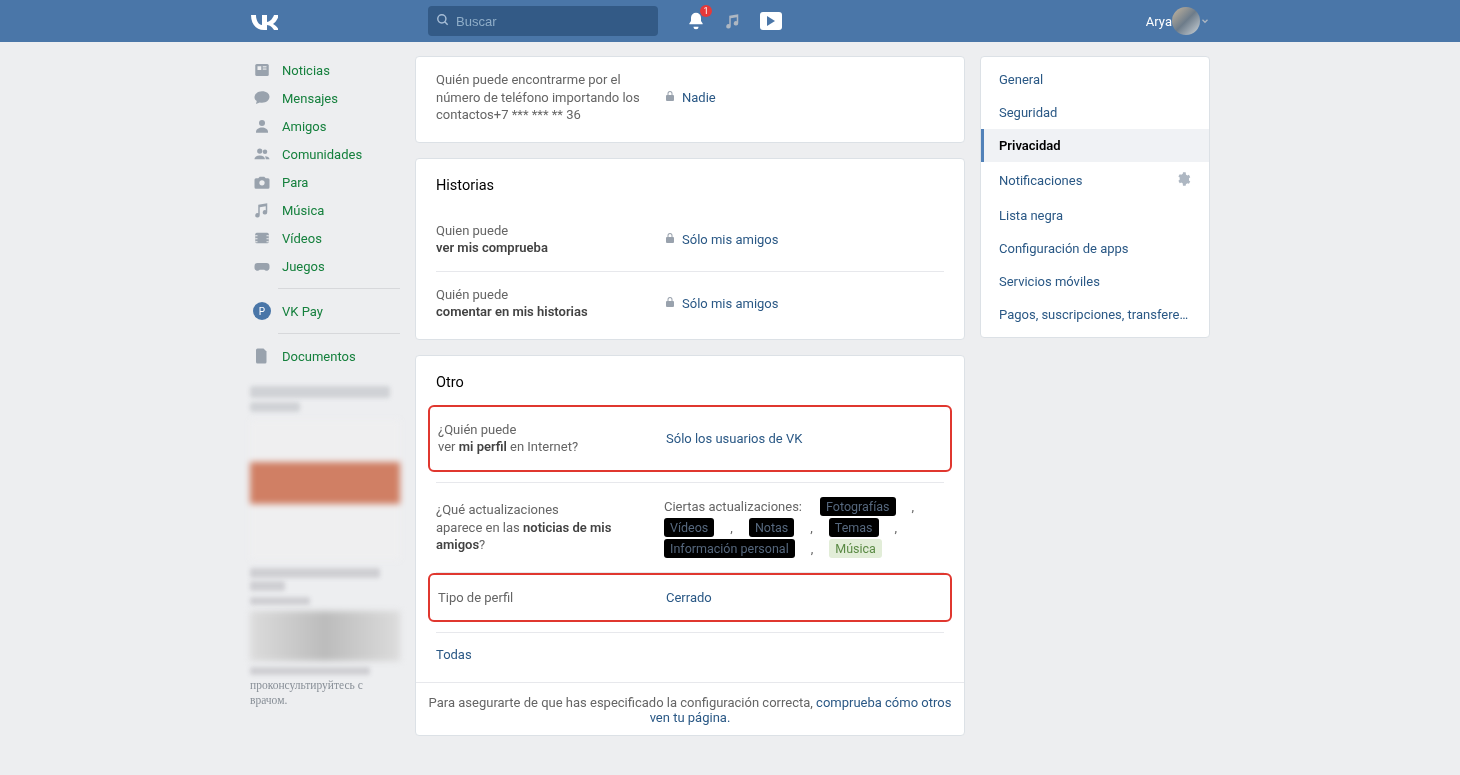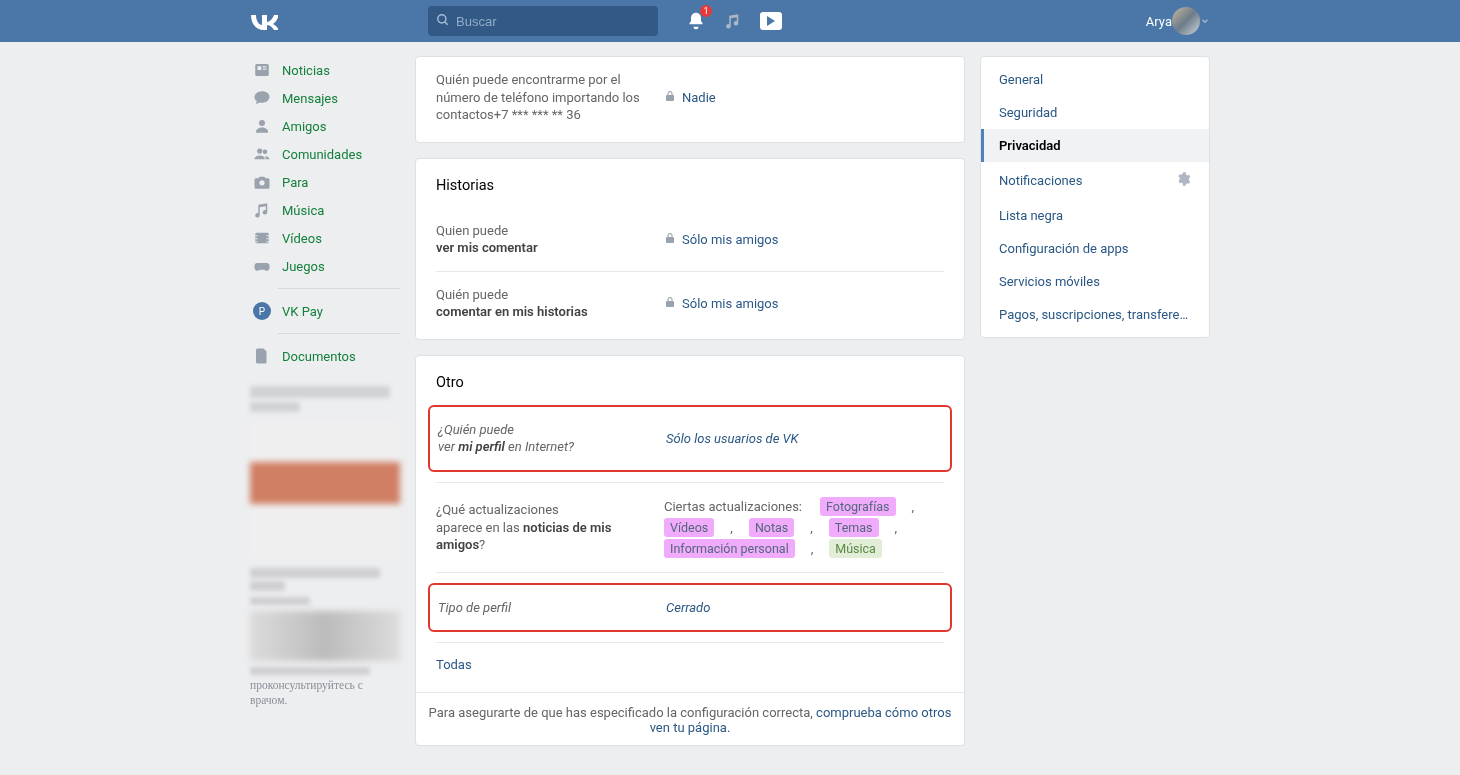--- a/index.html
+++ b/index.html
@@ -205,26 +205,26 @@
     margin-left: 4px;
   }
   .rowdiv { height:1px; background:#e7e8ec; margin: 0 20px; }
 
   .highlight-box {
     border: 2px solid #e0372f;
     border-radius: 6px;
     margin: 0 12px;
     padding: 0;
   }
-  .highlight-box .row { padding: 14px 8px; font-style: italic; }
+  .highlight-box .row { padding: 14px 8px; }
 
   .tags { display: flex; flex-wrap: wrap; gap: 2px 16px; align-items:center; }
   .tags .pre { color:#656565; margin-right:2px; }
   .tag {
-    background: #f0abfc;
+    background: #000000;
     color: #55677d;
     padding: 2px 6px;
     border-radius: 3px;
     font-size: 12.5px;
     display:inline-block;
   }
   .tag.ok { background:#e2edd8; color:#5a8a44; }
   .tags .comma { color:#656565; }
 
   .footer-line {
@@ -443,21 +443,21 @@
                 <path d="M7 10V7a5 5 0 0 1 10 0v3h1a2 2 0 0 1 2 2v8a2 2 0 0 1-2 2H6a2 2 0 0 1-2-2v-8a2 2 0 0 1 2-2h1zm2 0h6V7a3 3 0 0 0-6 0v3z"></path>
               </svg></span>
           <span>Nadie</span>
         </div>
       </div>
     </div>
 
     <div class="card">
       <div class="section-title">Historias</div>
       <div class="row">
-        <div class="lbl"><span>Quien puede</span><br><b>ver mis comentar</b></div>
+        <div class="lbl"><span>Quien puede</span><br><b>ver mis comprueba</b></div>
         <div class="val">
           <span class="lock-icon"><svg width="12" height="12" viewBox="0 0 24 24" fill="currentColor">
                 <path d="M7 10V7a5 5 0 0 1 10 0v3h1a2 2 0 0 1 2 2v8a2 2 0 0 1-2 2H6a2 2 0 0 1-2-2v-8a2 2 0 0 1 2-2h1zm2 0h6V7a3 3 0 0 0-6 0v3z"></path>
               </svg></span>
           <span>Sólo mis amigos</span>
         </div>
       </div>
       <div class="rowdiv"></div>
       <div class="row">
         <div class="lbl"><span>Quién puede</span><br><b>comentar en mis historias</b></div>
@@ -497,21 +497,21 @@
               <span class="tag">Temas</span>
               <span class="comma"> , </span>
               <span class="tag">Información personal</span>
               <span class="comma"> , </span>
               <span class="tag ok">Música</span>
             </div>
         </div>
       </div>
       <div class="rowdiv"></div>
 
-      <div class="highlight-box" style="margin-top:10px; margin-bottom:10px">
+      <div class="highlight-box" style="margin-bottom:10px">
         <div class="row">
           <div class="lbl">Tipo de perfil</div>
           <div class="val">
               <span>Cerrado</span>
             </div>
         </div>
       </div>
 
       <div class="rowdiv"></div>
       <div class="row">

